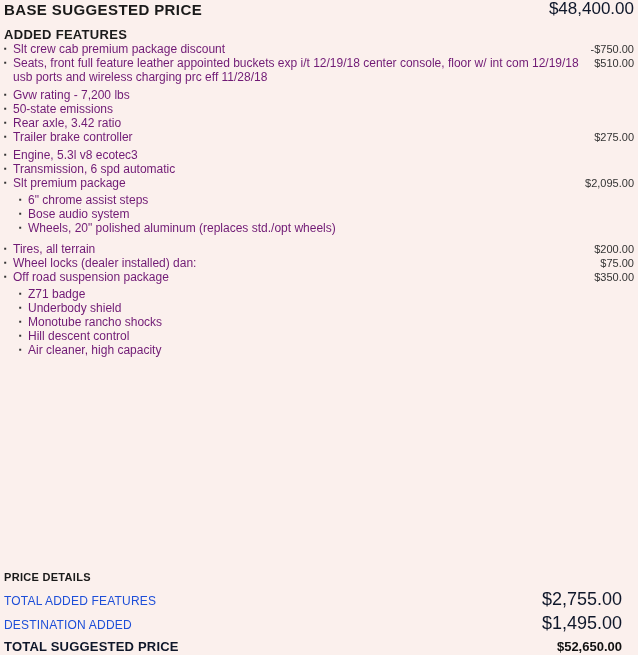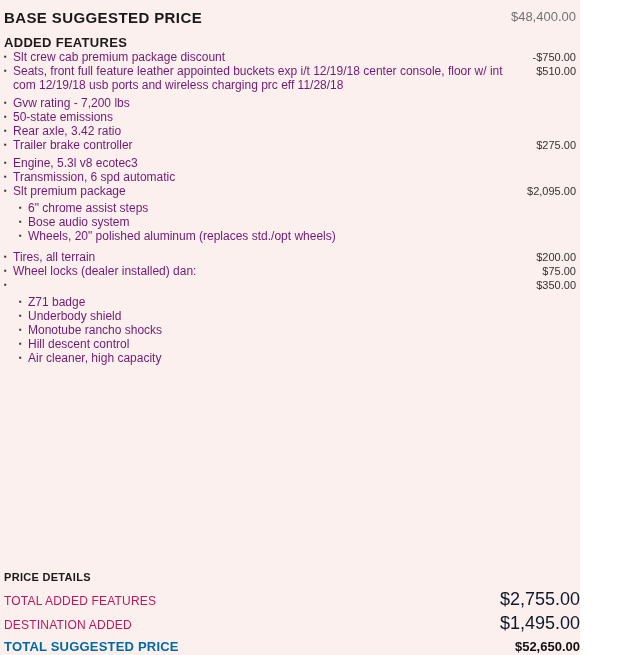--- a/index.html
+++ b/index.html
@@ -1,42 +1,42 @@
 <!DOCTYPE html>
 <html><head>
 <meta charset="utf-8">
 <style>
   * { box-sizing: border-box; }
   html, body { margin: 0; padding: 0; }
   .page {
     position: relative;
-    width: 580px;
+    width: 638px;
     height: 655px;
     background: #fbf0ed;
     font-family: "Liberation Sans", sans-serif;
     color: #333333;
-    padding: 9px 4px 0 4px;
+    padding: 1px 4px 0 4px;
     overflow: hidden;
   }
   .header-row {
     display: flex;
     justify-content: space-between;
     align-items: flex-start;
     margin-bottom: 9px;
   }
   .h1 {
     font-size: 15px;
     font-weight: bold;
     color: #1a1a1a;
     letter-spacing: 0.4px;
     line-height: 17px;
   }
   .header-price {
-    font-size: 13px;
-    color: #737373;
+    font-size: 17px;
+    color: #0f172a;
     line-height: 16px;
   }
   .h2 {
     font-size: 13px;
     font-weight: bold;
     color: #1a1a1a;
     letter-spacing: 0.3px;
     line-height: 15px;
     margin-bottom: 0;
   }
@@ -73,39 +73,39 @@
     display: flex;
     padding-left: 15px;
     line-height: 14px;
   }
   .gap-sm { margin-top: 4px; }
   .gap-md { margin-top: 7px; }
   .price-details {
     position: absolute;
     top: 570px;
     left: 4px;
-    right: 0;
+    right: 16px;
   }
   .pd-title {
     font-size: 11px;
     font-weight: bold;
     color: #1a1a1a;
     letter-spacing: 0.3px;
     line-height: 14px;
   }
   .pd-row {
     display: flex;
     justify-content: space-between;
     align-items: baseline;
     margin-top: 8px;
     line-height: 14px;
   }
-  .pd-label { font-size: 12px; color: #be185d; letter-spacing: 0.2px; }
+  .pd-label { font-size: 12px; color: #1d4ed8; letter-spacing: 0.2px; }
   .pd-value { font-size: 18px; color: #0f172a; }
-  .pd-total .pd-label { font-size: 13px; font-weight: bold; color: #0369a1; }
+  .pd-total .pd-label { font-size: 13px; font-weight: bold; color: #0f172a; }
   .pd-total .pd-value { font-size: 13px; font-weight: bold; color: #111111; }
 </style>
 </head>
 <body>
 
 <div class="page">
 
   <div class="header-row">
     <span class="h1">BASE SUGGESTED PRICE</span>
     <span class="header-price">$48,400.00</span>
@@ -216,20 +216,21 @@
         <span class="bullet">▪</span>
         <span class="feat-text">Wheel locks (dealer installed) dan:</span>
       </div>
       <span class="feat-price">$75.00</span>
     </div>
 
     <div>
       <div class="feat-row">
         <div class="feat-label">
           <span class="bullet">▪</span>
+          <span class="feat-text">Off road suspension package</span>
         </div>
         <span class="feat-price">$350.00</span>
       </div>
       <div class="sub-list">
         <div class="sub-row">
           <span class="bullet">▪</span>
           <span class="feat-text">Z71 badge</span>
         </div>
         <div class="sub-row">
           <span class="bullet">▪</span>

